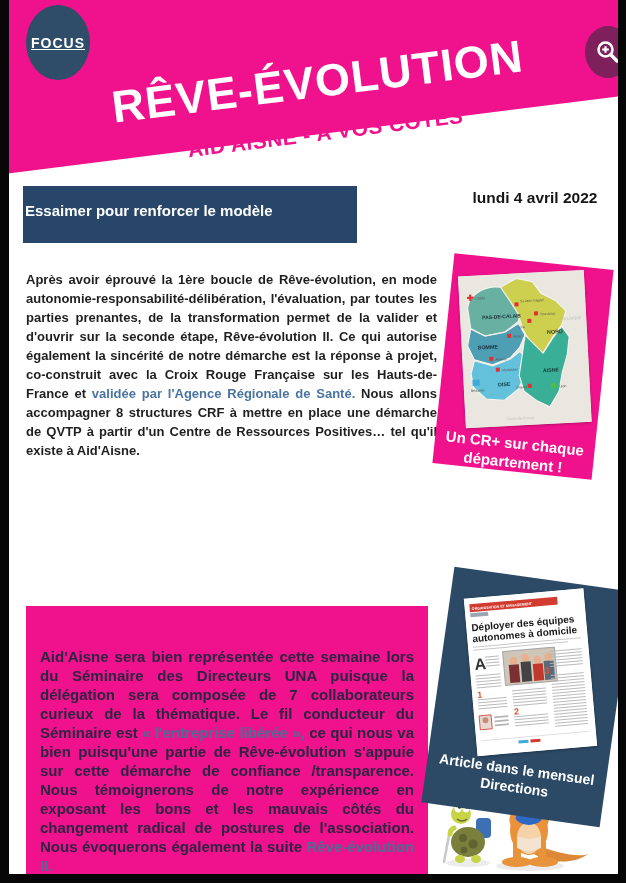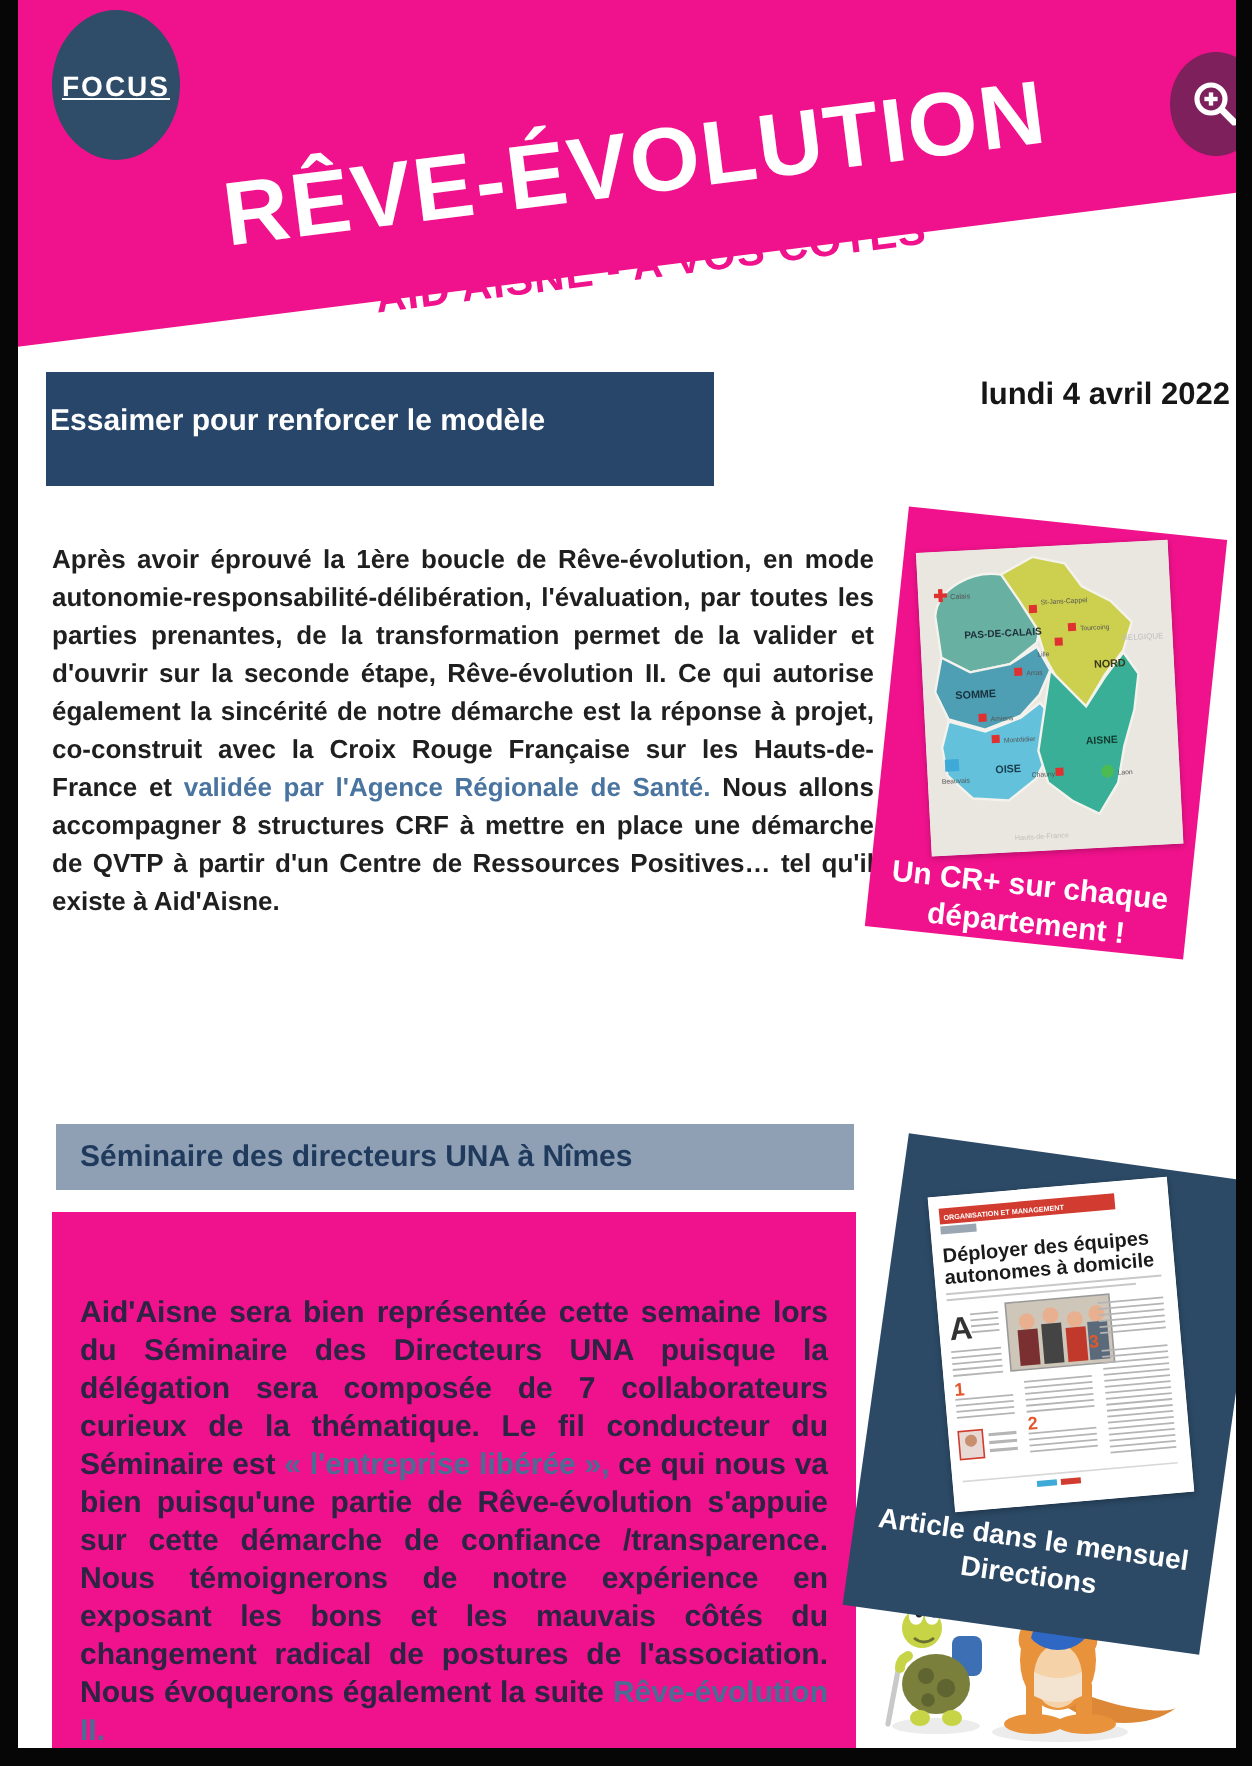--- a/index.html
+++ b/index.html
@@ -25,21 +25,21 @@
   .sub-title{position:absolute;left:138px;top:121px;width:375px;text-align:center;
              transform:rotate(-7.2deg);color:#F0128C;font-size:21px;font-weight:800;
              letter-spacing:.5px;white-space:nowrap;z-index:4;}
   .zoom-btn{position:absolute;left:585px;top:26px;width:46px;height:52px;border-radius:50%;
             background:#7E205C;z-index:6;display:flex;align-items:center;justify-content:center;
             border:none;cursor:pointer;}
 
   
   .bar1{position:absolute;left:23px;top:186px;width:334px;height:57px;background:#274669;
         color:#fff;font-size:15px;font-weight:700;padding:16px 0 0 2px;box-sizing:border-box;}
-  .date{position:absolute;left:455px;top:189px;width:160px;text-align:right;
+  .date{position:absolute;left:455px;top:189px;width:160px;text-align:center;
         color:#161616;font-size:15.5px;font-weight:700;}
   .para1{position:absolute;left:26px;top:257px;width:411px;color:#1f1f1f;
          font-size:13px;font-weight:700;line-height:19px;text-align:justify;}
   .para1 .accent,.para2 .accent{color:#4A74A0;}
 
   
   .map-card{position:absolute;left:443px;top:261px;width:160px;height:211px;background:#F0128C;
             transform:rotate(6deg);z-index:3;}
   .map-photo{width:126px;height:152px;margin:12px auto 0;background:#EAE7E1;
              transform:rotate(-9deg);box-shadow:0 1px 3px rgba(0,0,0,.25);}
@@ -131,23 +131,20 @@
           <circle cx="90" cy="114" r="3.2" fill="#4CBB54"></circle>
           <text x="95" y="116" font-size="3.4" fill="#555">Laon</text>
         </g>
         <text x="101" y="49" font-size="4" fill="#BDBDBD">BELGIQUE</text>
         <text x="42" y="146" font-size="3.6" fill="#C4C0B4">Hauts-de-France</text>
       </svg>
     </div>
     <div class="map-caption">Un CR+ sur chaque département !</div>
   </div>
 
-  <div class="bar2">
-    <span>Séminaire des directeurs UNA à Nîmes</span>
-  </div>
   <div class="pink-block">
     <p class="para2"><span>Aid'Aisne sera bien représentée cette semaine lors du Séminaire des Directeurs UNA puisque la délégation sera composée de 7 collaborateurs curieux de la thématique. Le fil conducteur du Séminaire est </span><span class="accent">« l'entreprise libérée »,</span><span> ce qui nous va bien puisqu'une partie de Rêve-évolution s'appuie sur cette démarche de confiance /transparence. Nous témoignerons de notre expérience en exposant les bons et les mauvais côtés du changement radical de postures de l'association. Nous évoquerons également la suite </span><span class="accent">Rêve-évolution II.</span></p>
   </div>
 
   <div class="article-card">
     <div class="article-photo">
       <svg width="120" height="158" viewBox="0 0 120 158">
         <rect x="0" y="0" width="120" height="158" fill="#fff"></rect>
         <rect x="5" y="6" width="88" height="8" fill="#D23B2F"></rect>
         <text x="7" y="12" font-size="3.6" font-weight="bold" fill="#fff">ORGANISATION ET MANAGEMENT</text>

